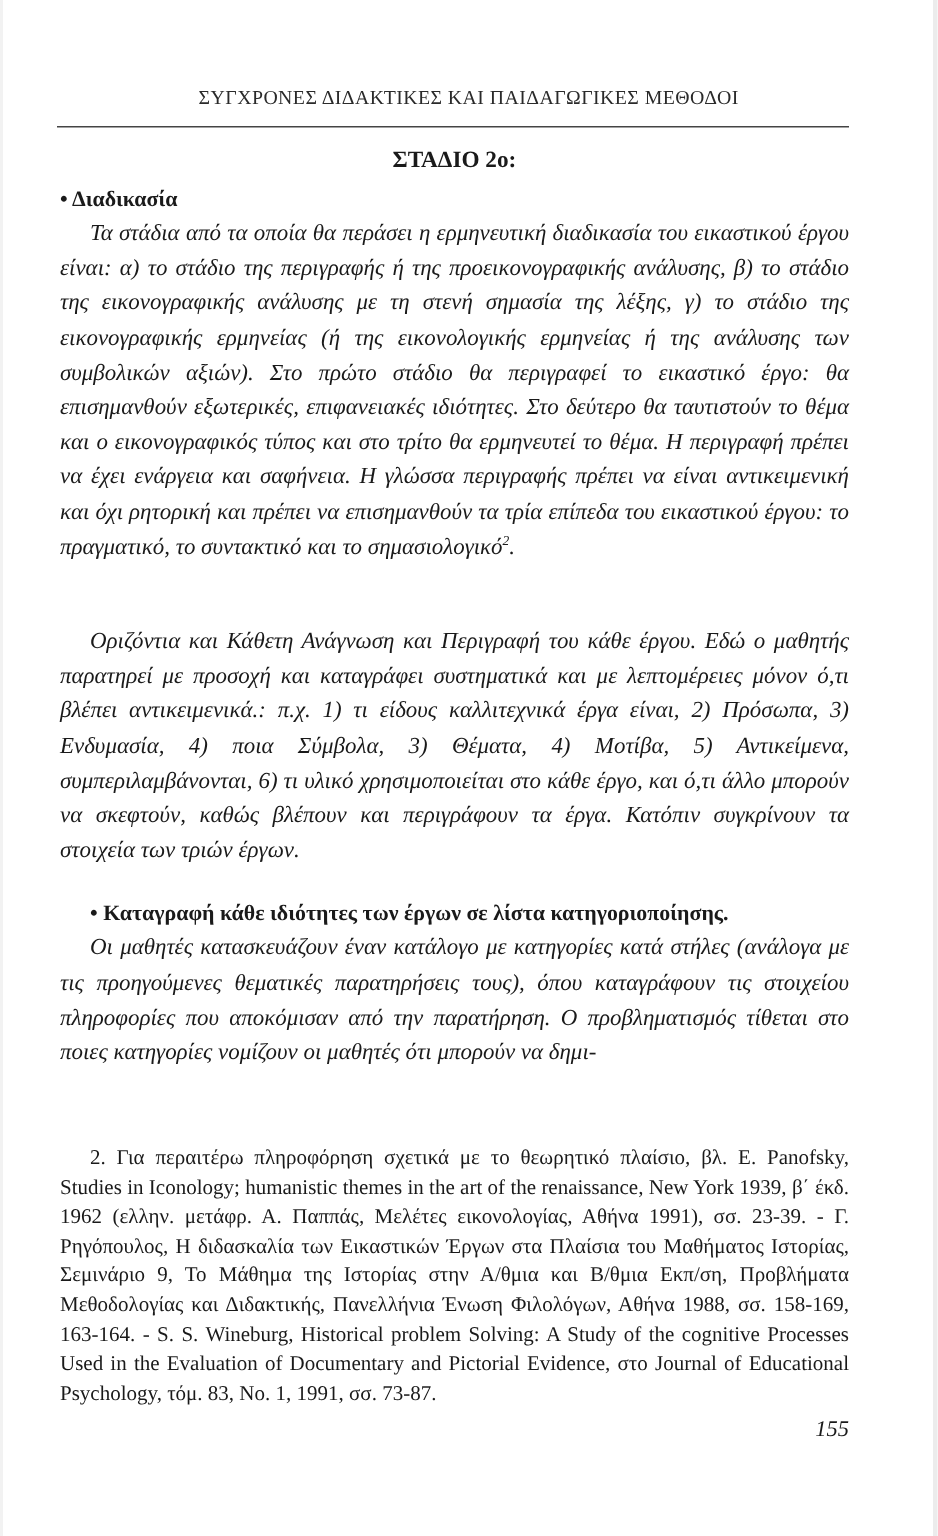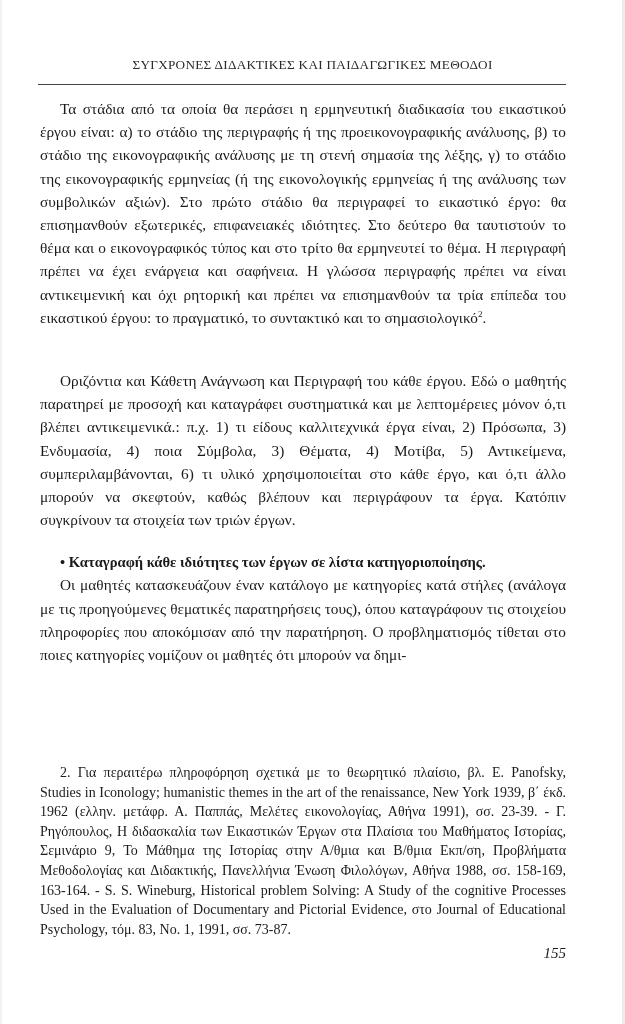--- a/index.html
+++ b/index.html
@@ -47,21 +47,21 @@
     margin: 0;
   }
   .bullet-heading.indented { padding-left: 20px; }
   .para {
     font-size: 15.3px;
     line-height: 23.2px;
     text-align: justify;
     margin: 0;
     text-indent: 0;
   }
-  .para.indent { text-indent: 20px; }
+  .para.indent { text-indent: 20px; font-style: italic; }
   .para sup { font-size: 9px; vertical-align: 6px; line-height: 0; }
   .gap-a { height: 12px; }
   .gap-b { height: 28px; }
   .gap-c { height: 21px; }
   .footnotes {
     position: absolute; top: 763px; left: 40px; width: 526px;
     font-size: 14px;
     line-height: 19.6px;
     text-align: justify;
   }
@@ -76,22 +76,24 @@
 </head>
 <body>
 
 <div class="page-edge-left"></div>
 <div class="page-edge"></div>
 
 <div class="running-header">ΣΥΓΧΡΟΝΕΣ ΔΙΔΑΚΤΙΚΕΣ ΚΑΙ ΠΑΙΔΑΓΩΓΙΚΕΣ ΜΕΘΟΔΟΙ</div>
 <div class="header-rule"></div>
 
 <div class="content">
+  <div class="stage-title">ΣΤΑΔΙΟ 2ο:</div>
 
   <section>
+    <p class="bullet-heading">• Διαδικασία</p>
     <p class="para indent"><span>Τα στάδια από τα οποία θα περάσει η ερμηνευτική διαδικασία του εικαστικού έργου είναι: α) το στάδιο της περιγραφής ή της προεικονογραφικής ανάλυσης, β) το στάδιο της εικονογραφικής ανάλυσης με τη στενή σημασία της λέξης, γ) το στάδιο της εικονογραφικής ερμηνείας (ή της εικονολογικής ερμηνείας ή της ανάλυσης των συμβολικών αξιών). Στο πρώτο στάδιο θα περιγραφεί το εικαστικό έργο: θα επισημανθούν εξωτερικές, επιφανειακές ιδιότητες. Στο δεύτερο θα ταυτιστούν το θέμα και ο εικονογραφικός τύπος και στο τρίτο θα ερμηνευτεί το θέμα. Η περιγραφή πρέπει να έχει ενάργεια και σαφήνεια. Η γλώσσα περιγραφής πρέπει να είναι αντικειμενική και όχι ρητορική και πρέπει να επισημανθούν τα τρία επίπεδα του εικαστικού έργου: το πραγματικό, το συντακτικό και το σημασιολογικό</span><sup>2</sup>.</p>
   </section>
 
   <div class="gap-a"></div>
 
   <section>
     <div class="gap-b"></div>
     <p class="para indent">Οριζόντια και Κάθετη Ανάγνωση και Περιγραφή του κάθε έργου. Εδώ ο μαθητής παρατηρεί με προσοχή και καταγράφει συστηματικά και με λεπτομέρειες μόνον ό,τι βλέπει αντικειμενικά.: π.χ. 1) τι είδους καλλιτεχνικά έργα είναι, 2) Πρόσωπα, 3) Ενδυμασία, 4) ποια Σύμβολα, 3) Θέματα, 4) Μοτίβα, 5) Αντικείμενα, συμπεριλαμβάνονται, 6) τι υλικό χρησιμοποιείται στο κάθε έργο, και ό,τι άλλο μπορούν να σκεφτούν, καθώς βλέπουν και περιγράφουν τα έργα. Κατόπιν συγκρίνουν τα στοιχεία των τριών έργων.</p>
   </section>
 

